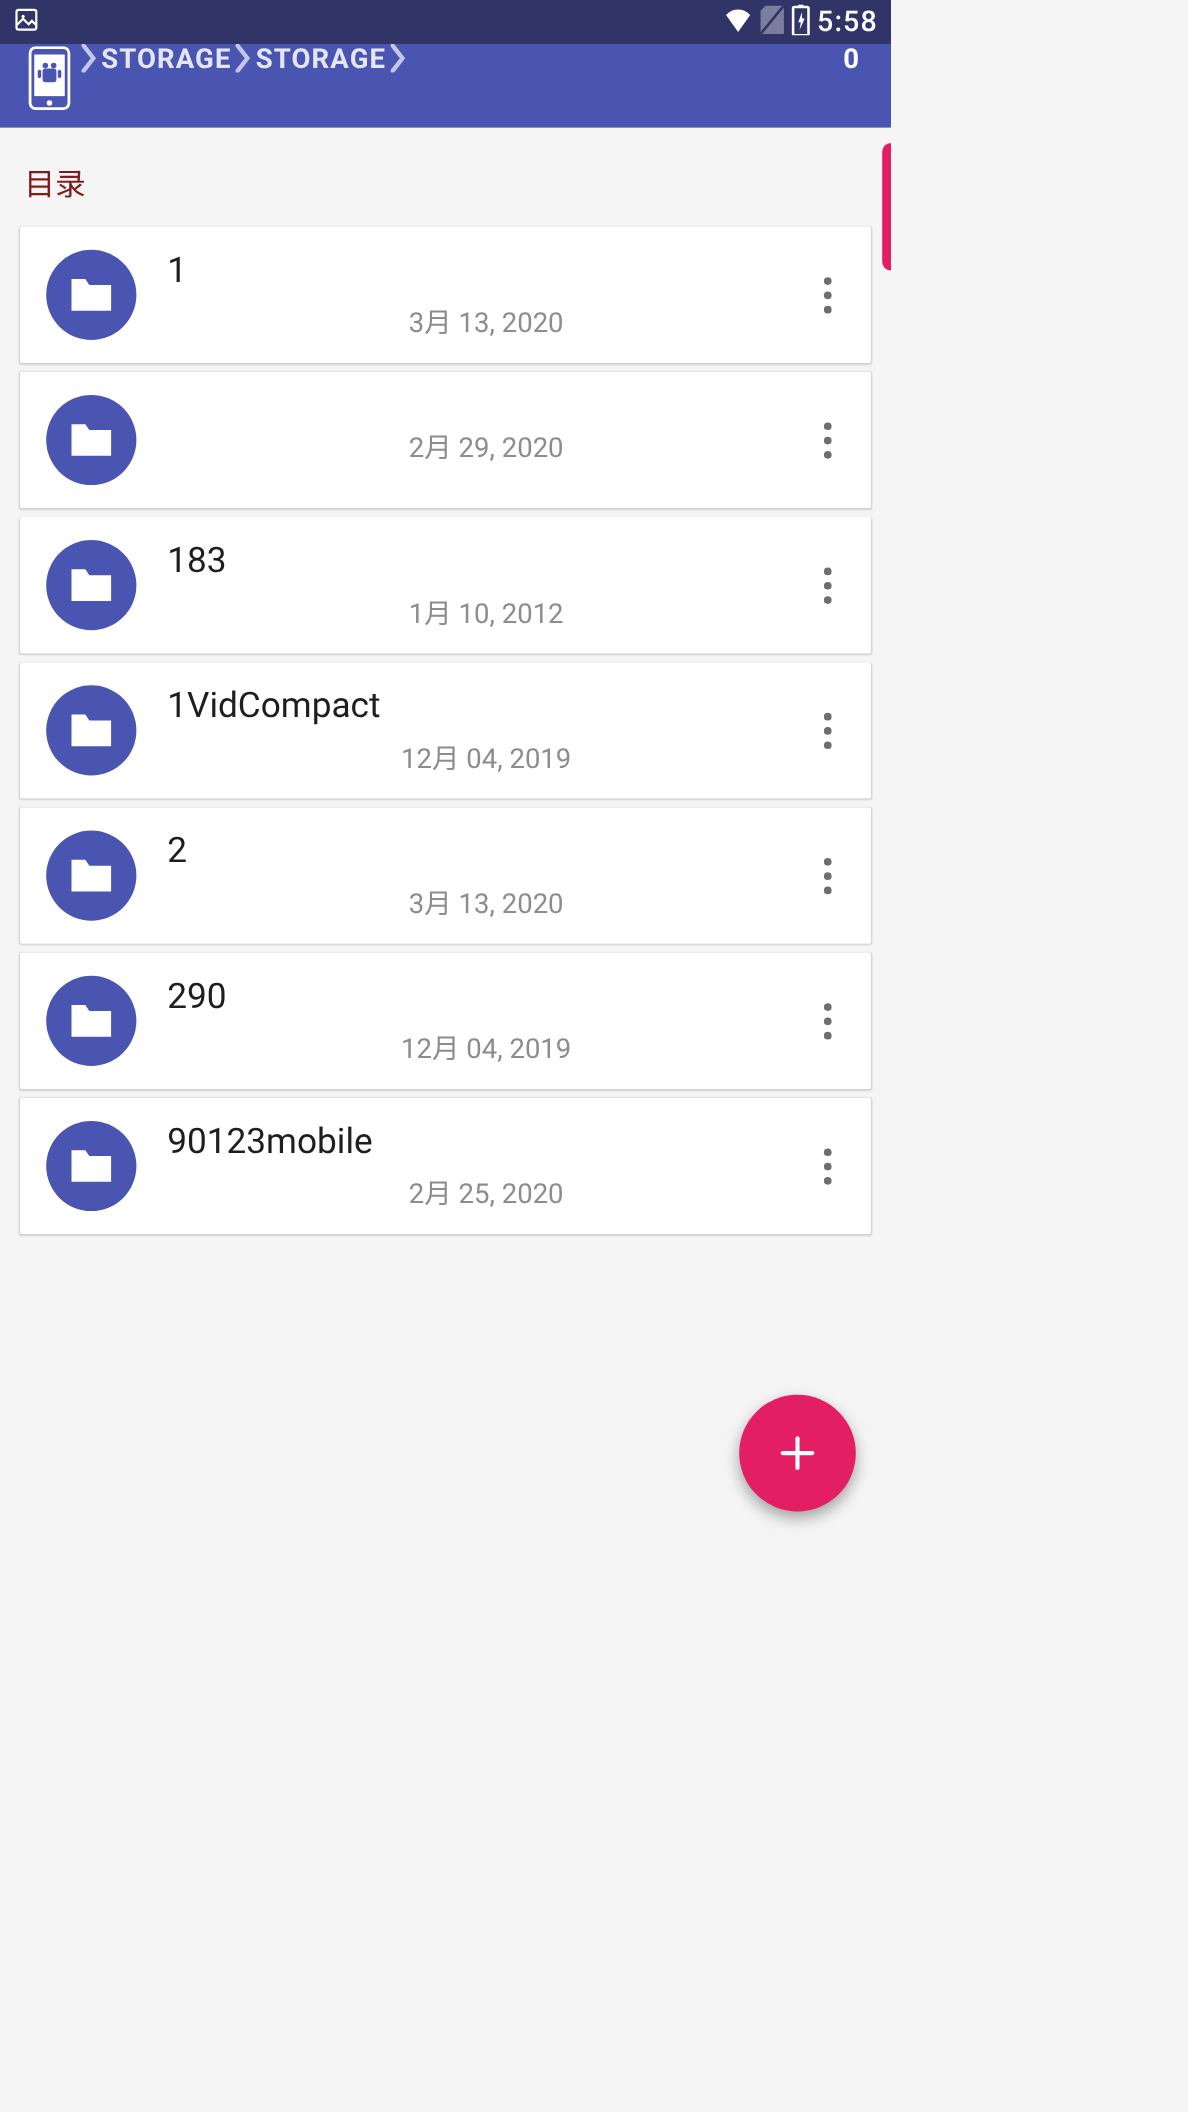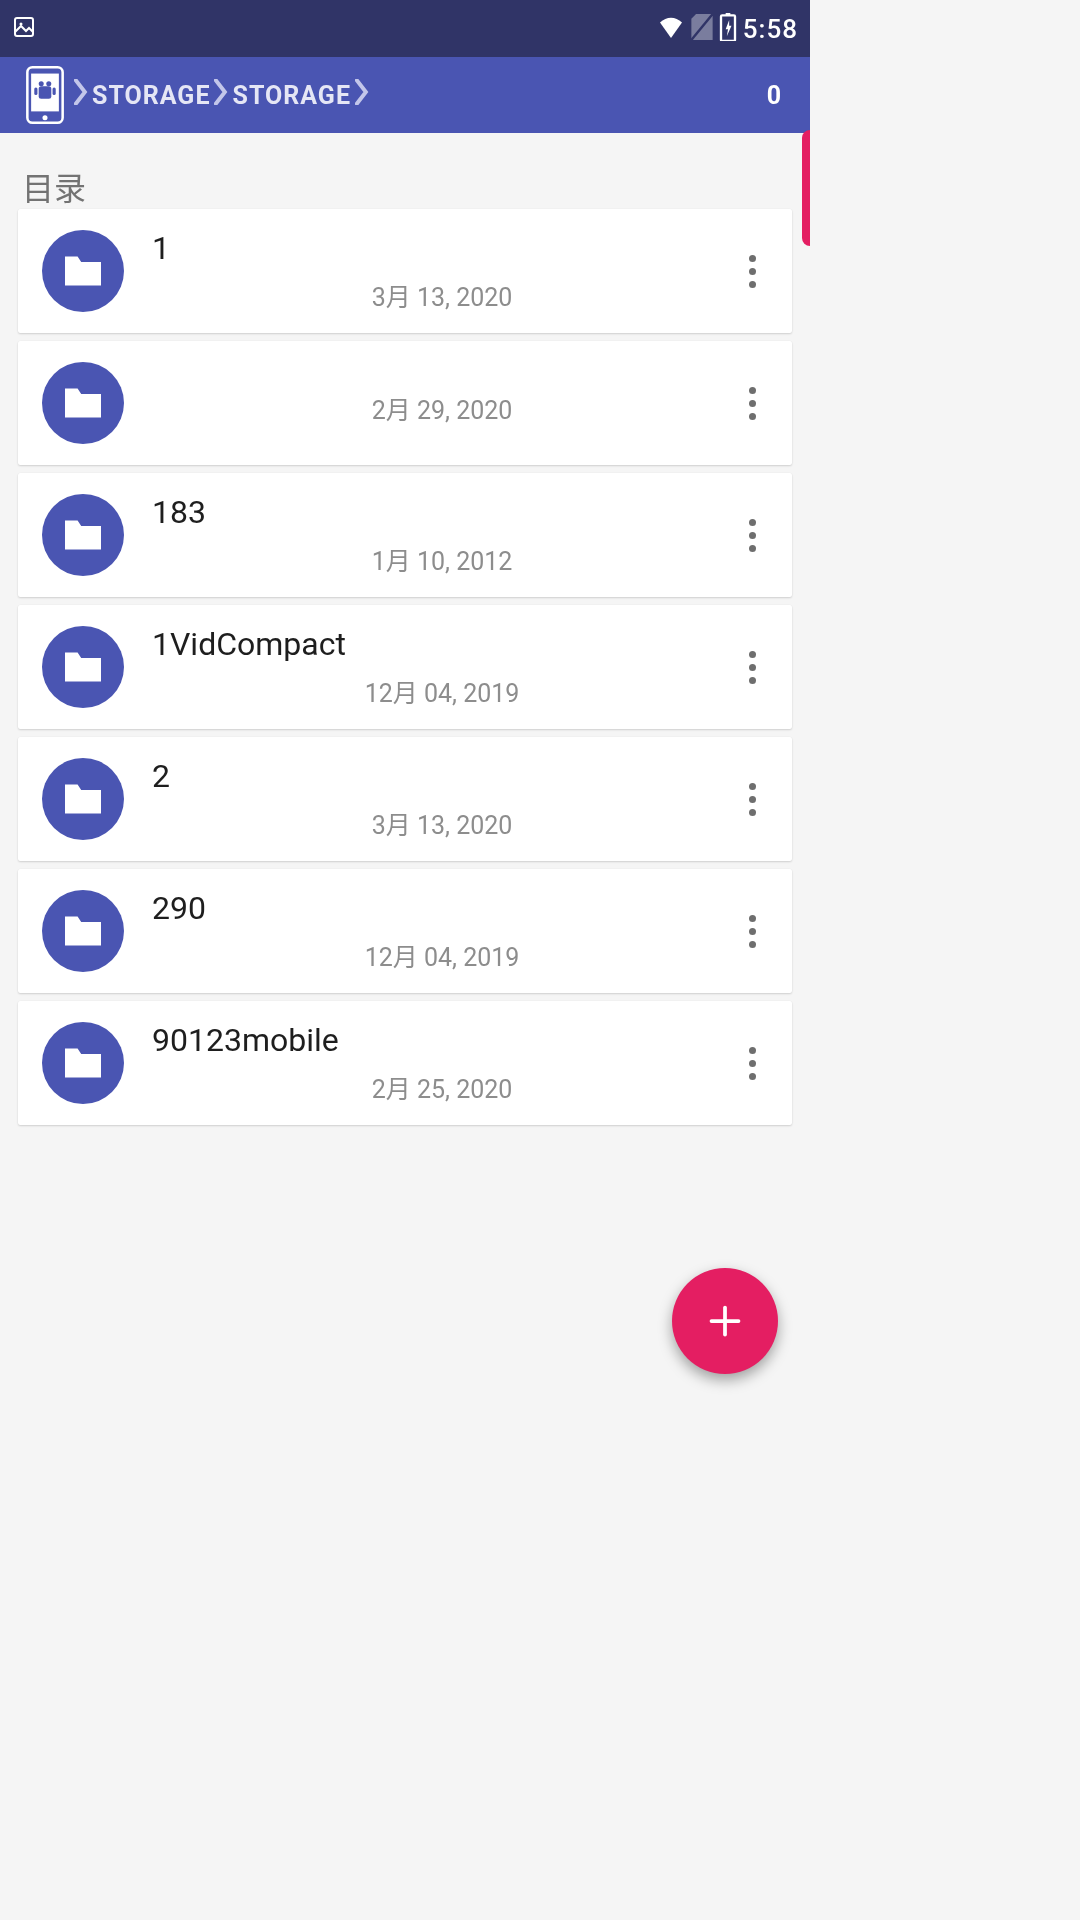--- a/index.html
+++ b/index.html
@@ -5,47 +5,46 @@
     * { margin: 0; padding: 0; box-sizing: border-box; }
     body {
       width: 810px;
       height: 1440px;
       font-family: Roboto, "Noto Sans CJK SC", sans-serif;
       background: #f5f5f5;
       overflow: hidden;
       position: relative;
     }
     .status-bar {
-      height: 57px;
+      height: 40px;
       background: #303467;
       display: flex;
       align-items: center;
       padding: 0 12px;
       color: #fff;
     }
     .status-left { display: flex; align-items: center; }
     .status-right { margin-left: auto; display: flex; align-items: center; gap: 6px; }
     .status-time { font-size: 26px; font-weight: 500; letter-spacing: 1px; }
     .breadcrumb-bar {
       height: 76px;
       background: #4a55b2;
       display: flex;
-      align-items: center;
       padding: 0 20px;
       color: #fff;
       gap: 4px;
     }
     .device-icon-wrap {
       width: 50px; height: 62px; display:flex; align-items:center; justify-content:center;
     }
     .crumb { font-size: 25px; font-weight: 700; letter-spacing: 1px; color: #e5e6f5; }
     .crumb-current { color: #fff; font-weight: 700; }
     .chevron { color: #c3c6ea; font-size: 28px; }
     .content { padding: 0 18px; padding-top: 30px; }
-    .section-label { font-size: 32px; color: #737373; margin-left: 4px; }
+    .section-label { font-size: 28px; color: #7f1d1d; margin-bottom: 20px; margin-left: 4px; }
     .folder-list { display: flex; flex-direction: column; gap: 8px; }
     .folder-item {
       background: #fff;
       border-radius: 2px;
       box-shadow: 0 1px 2px rgba(0,0,0,0.15), 0 0 1px rgba(0,0,0,0.08);
       display: flex;
       align-items: center;
       padding: 18px 20px 18px 24px;
       height: 124px;
     }

